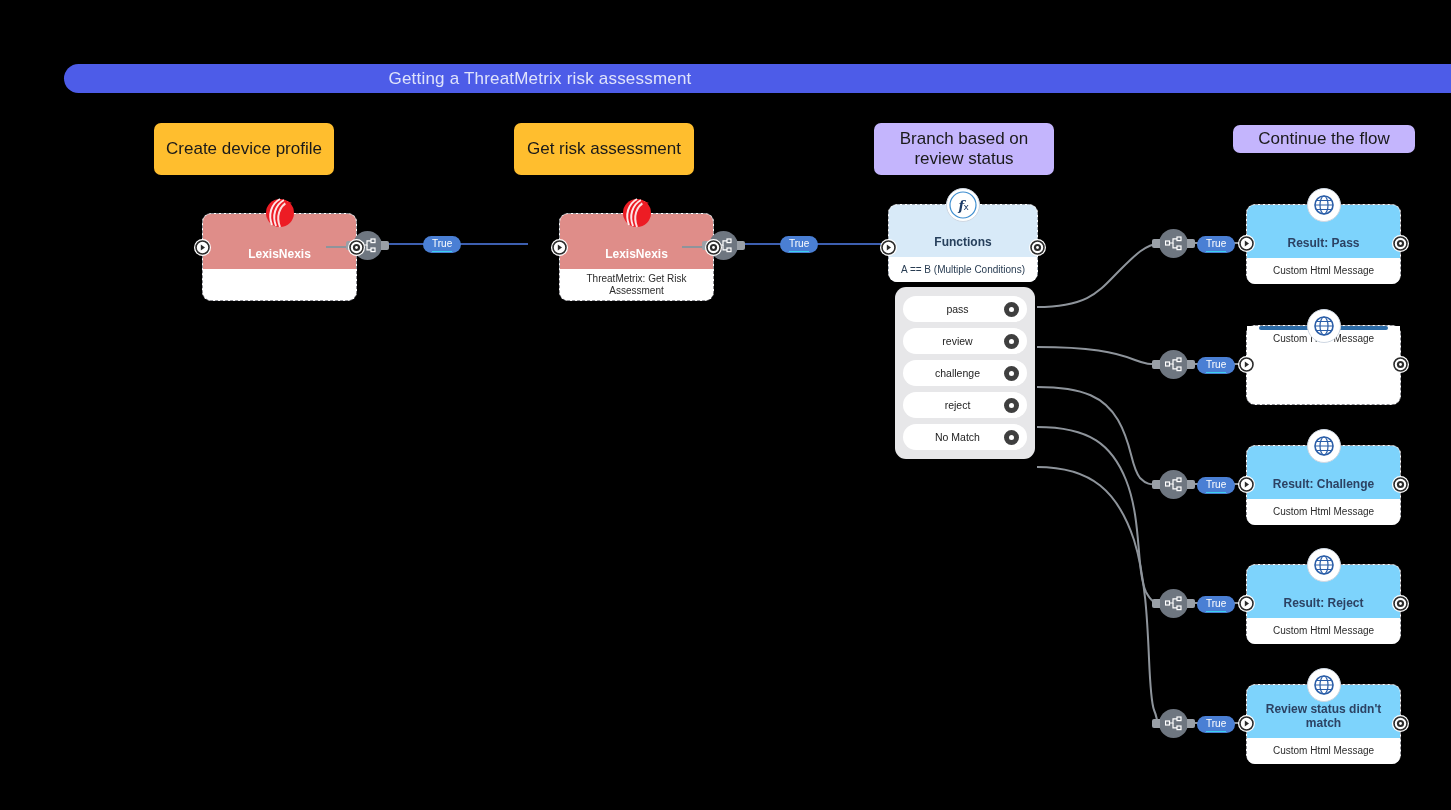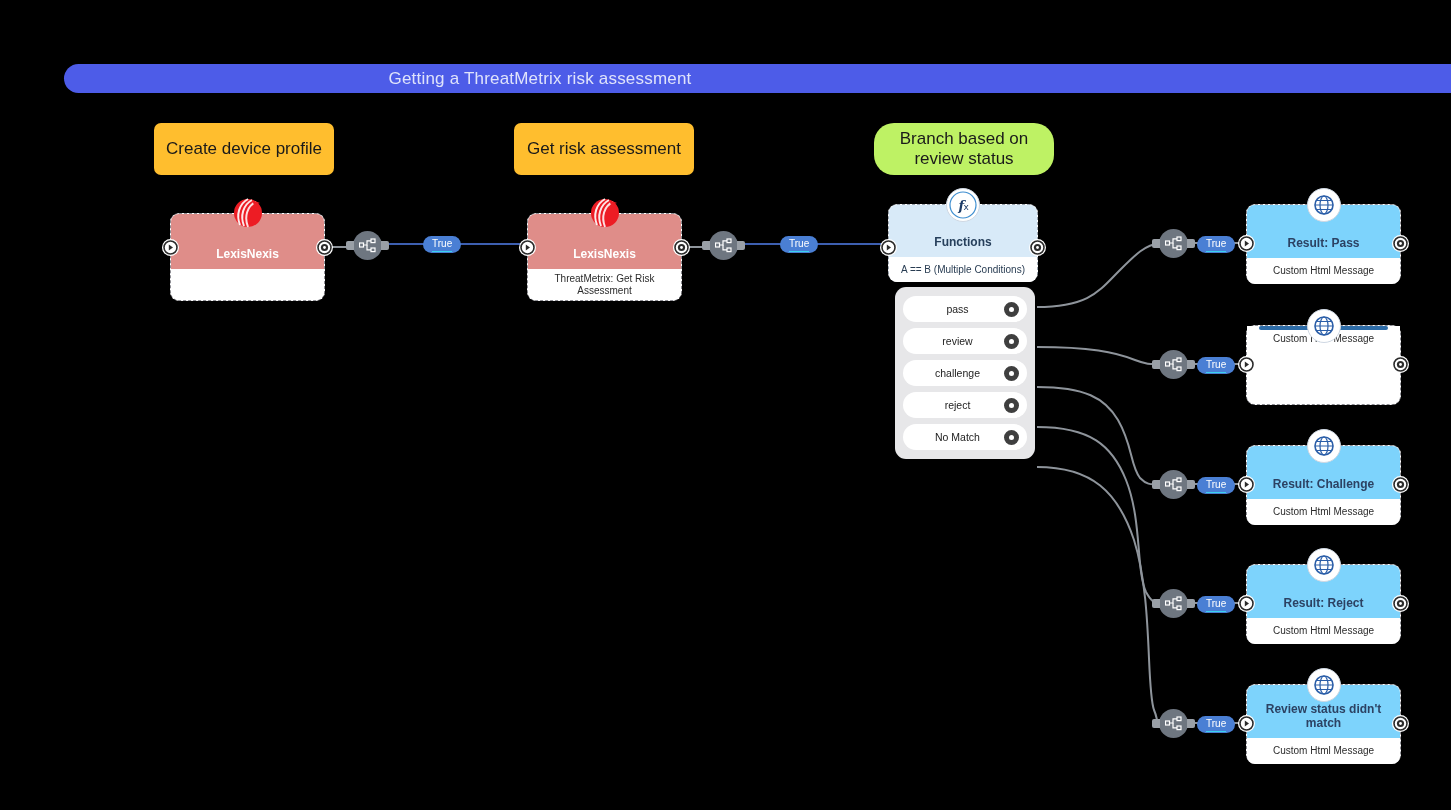--- a/index.html
+++ b/index.html
@@ -42,21 +42,21 @@
     align-items: center;
     justify-content: center;
     text-align: center;
     border-radius: 7px;
     font-size: 17px;
     line-height: 1.15;
     padding: 6px 10px;
     color: #1a1a1a;
   }
   .section-label.amber { background: #ffbe2e; }
-  .section-label.pale  { background: #bef264; border-radius: 20px; }
+  .section-label.pale  { background: #c4b5fd; }
 
   
   .node {
     position: absolute;
     border-radius: 9px;
     border: 1px dashed #8d8d93;
     background: #ffffff;
     overflow: visible;
   }
   .node-head {
@@ -80,21 +80,21 @@
     align-items: center;
     justify-content: center;
     text-align: center;
     font-size: 10px;
     color: #2b2b2b;
     line-height: 1.2;
     padding: 2px 6px;
   }
 
   
-  .node.lexis { width: 155px; height: 88px; }
+  .node.lexis { width: 155px; height: 88px; margin-left: 32px; }
   .node.lexis .node-head {
     height: 55px;
     background: #df8d89;
   }
   .node.lexis .node-title { font-size: 12px; color: #ffffff; }
   .node.lexis .node-foot { height: 31px; }
 
   
   .node.fn { width: 150px; height: 78px; border-color: #9aa3ad; }
   .node.fn .node-head {
@@ -278,20 +278,23 @@
 
   <div class="section-label amber" style="left:154px; top:123px; width:180px; height:52px;">
     <span>Create device profile</span>
   </div>
   <div class="section-label amber" style="left:514px; top:123px; width:180px; height:52px;">
     <span>Get risk assessment</span>
   </div>
   <div class="section-label pale" style="left:874px; top:123px; width:180px; height:52px;">
     <span>Branch based on review status</span>
   </div>
+  <div class="section-label pale" style="left:1233px; top:125px; width:182px; height:28px;">
+    <span>Continue the flow</span>
+  </div>
 
   <div class="link" style="left:326px; top:246px; width:30px;"></div>
   <div class="link blue" style="left:382px; top:243px; width:52px;"></div>
   <div class="link blue" style="left:458px; top:243px; width:70px;"></div>
   <div class="link" style="left:682px; top:246px; width:28px;"></div>
   <div class="link blue" style="left:738px; top:243px; width:50px;"></div>
   <div class="link blue" style="left:814px; top:243px; width:74px;"></div>
 
   <div class="link" style="left:1190px; top:242px; width:8px;"></div>
   <div class="link" style="left:1232px; top:242px; width:16px;"></div>

